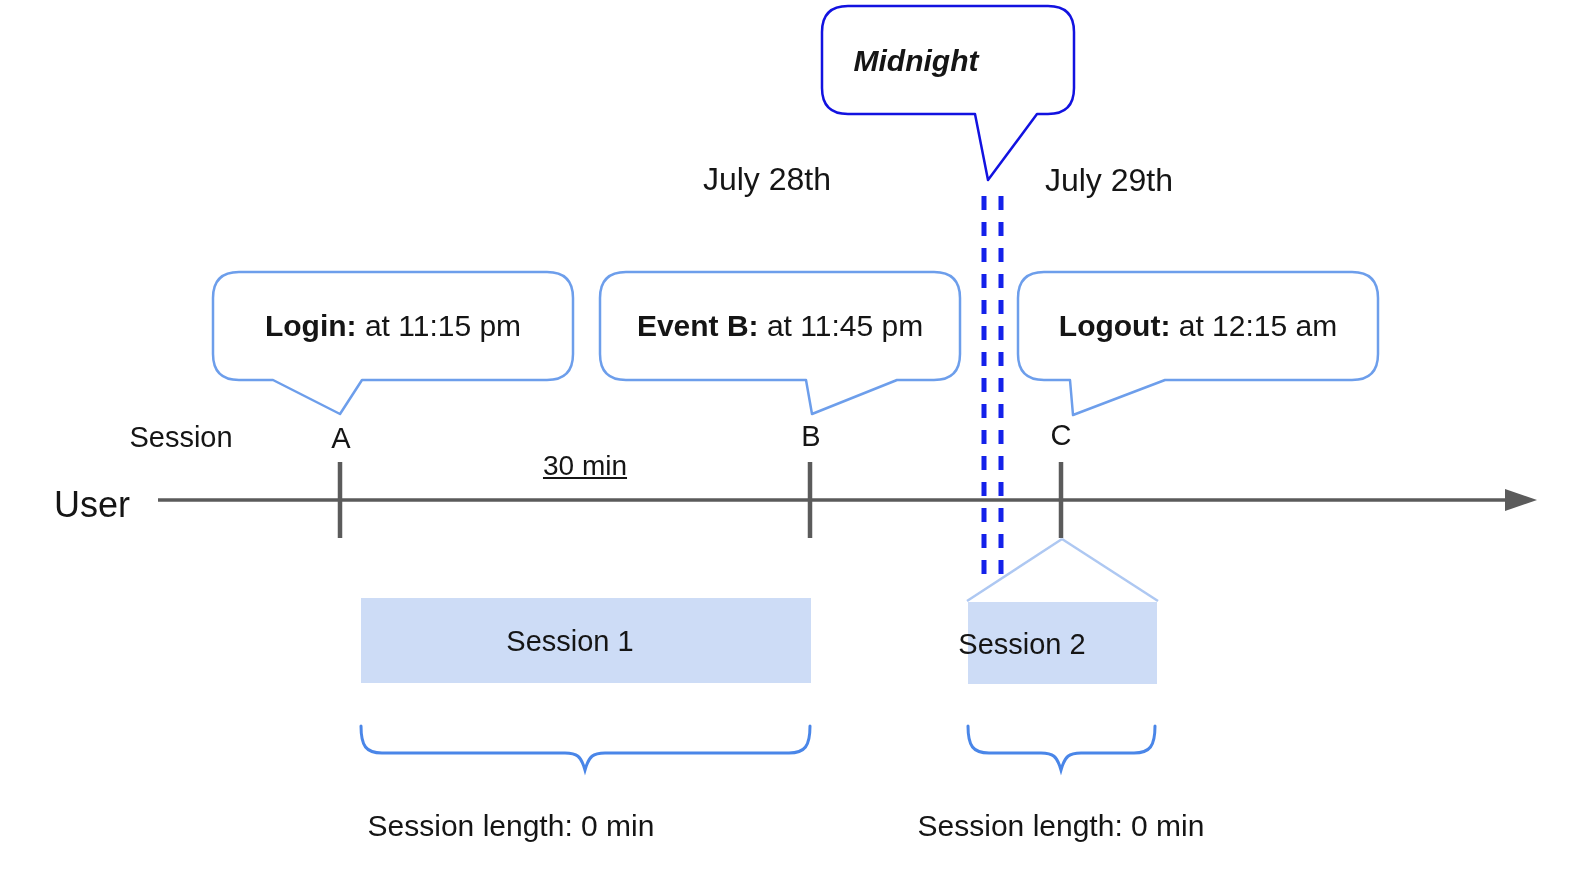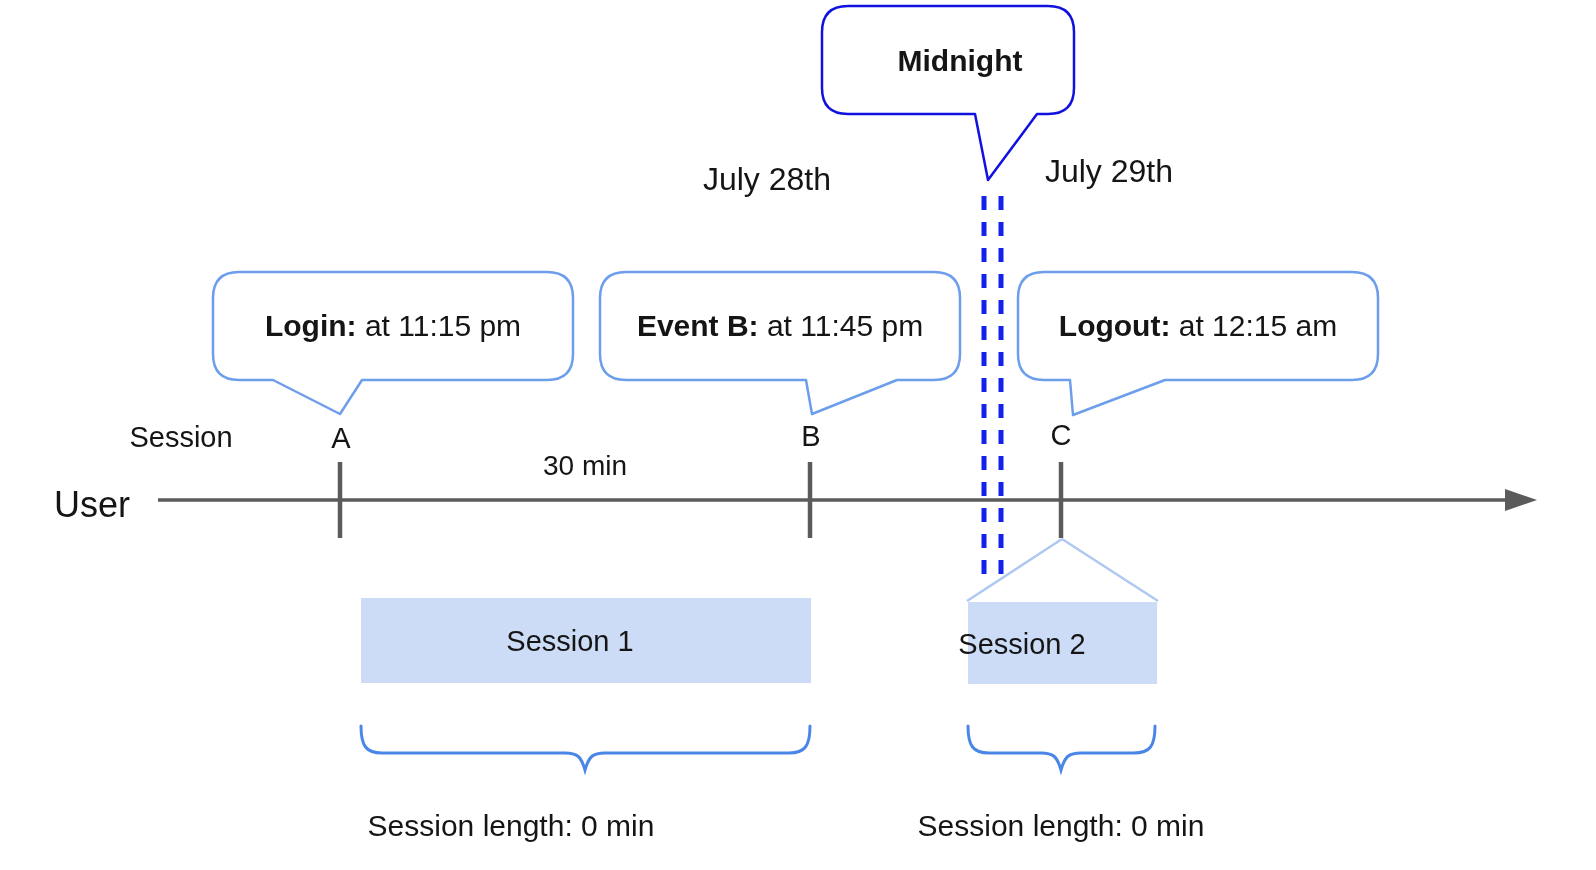--- a/index.html
+++ b/index.html
@@ -24,21 +24,21 @@
     z-index:3;
     color:#151515;
   }
   .bubble-text{font-size:30px;}
   .bubble-text .b{font-weight:bold;}
   .date-label{font-size:32px;}
   .midnight-label{font-size:30px;font-weight:bold;}
   .axis-label{font-size:36px;}
   .events-label{font-size:29px;}
   .marker-label{font-size:29px;}
-  .interval-label{font-size:28px;}
+  .interval-label{font-size:28px;text-decoration:underline;}
   .session-label{font-size:29px;}
   .length-label{font-size:30px;}
 </style>
 </head>
 <body>
 
 <div id="canvas">
 
   <div class="session-box" style="left:361px;top:598px;width:450px;height:85px;"></div>
   <div class="session-box" style="left:968px;top:602px;width:189px;height:82px;"></div>
@@ -78,24 +78,24 @@
              C 577 753 581 756 585 770
              C 589 756 593 753 605 753 L 789 753
              C 805 753 810 746 810 726" fill="none" stroke="#4a86e8" stroke-width="3" stroke-linecap="round"></path>
 
     <path d="M 968 726 C 968 746 973 753 989 753 L 1041 753
              C 1053 753 1057 756 1061 770
              C 1065 756 1069 753 1081 753 L 1134 753
              C 1150 753 1155 746 1155 726" fill="none" stroke="#4a86e8" stroke-width="3" stroke-linecap="round"></path>
   </svg>
 
-  <div class="txt midnight-label" style="left:960px;top:61px;">Midnight</div>
+  <div class="txt midnight-label" style="left:916px;top:61px;font-style:italic;">Midnight</div>
 
   <div class="txt date-label" style="left:767px;top:179px;text-align:right;">July 28th</div>
-  <div class="txt date-label" style="left:1109px;top:171px;text-align:right;">July 29th</div>
+  <div class="txt date-label" style="left:1109px;top:180px;text-align:right;">July 29th</div>
 
   <div class="txt bubble-text" style="left:393px;top:326px;"><span class="b">Login:</span><span> at 11:15 pm</span></div>
 
   <div class="txt bubble-text" style="left:780px;top:326px;"><span class="b">Event B:</span><span> at 11:45 pm</span></div>
 
   <div class="txt bubble-text" style="left:1198px;top:326px;"><span class="b">Logout:</span><span> at 12:15 am</span></div>
 
   <div class="txt events-label" style="left:181px;top:437px;">Session</div>
 
   <div class="txt marker-label" style="left:341px;top:438px;">A</div>

